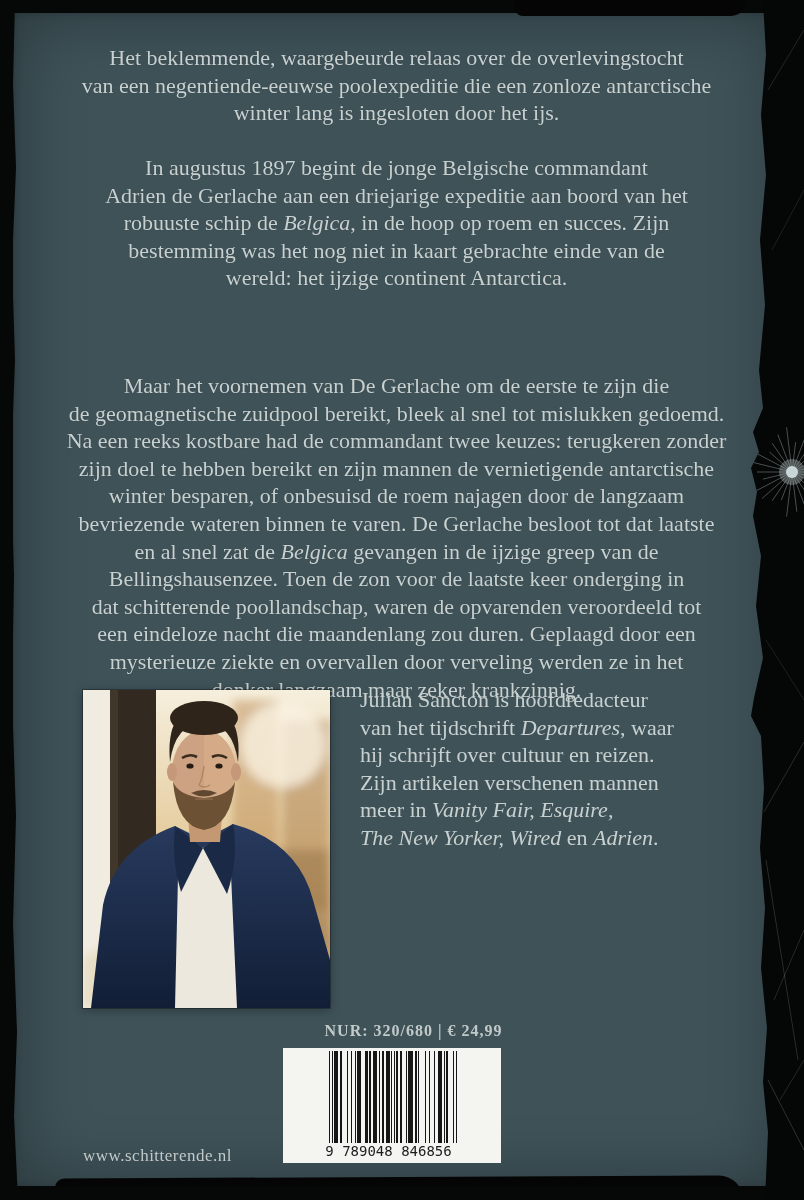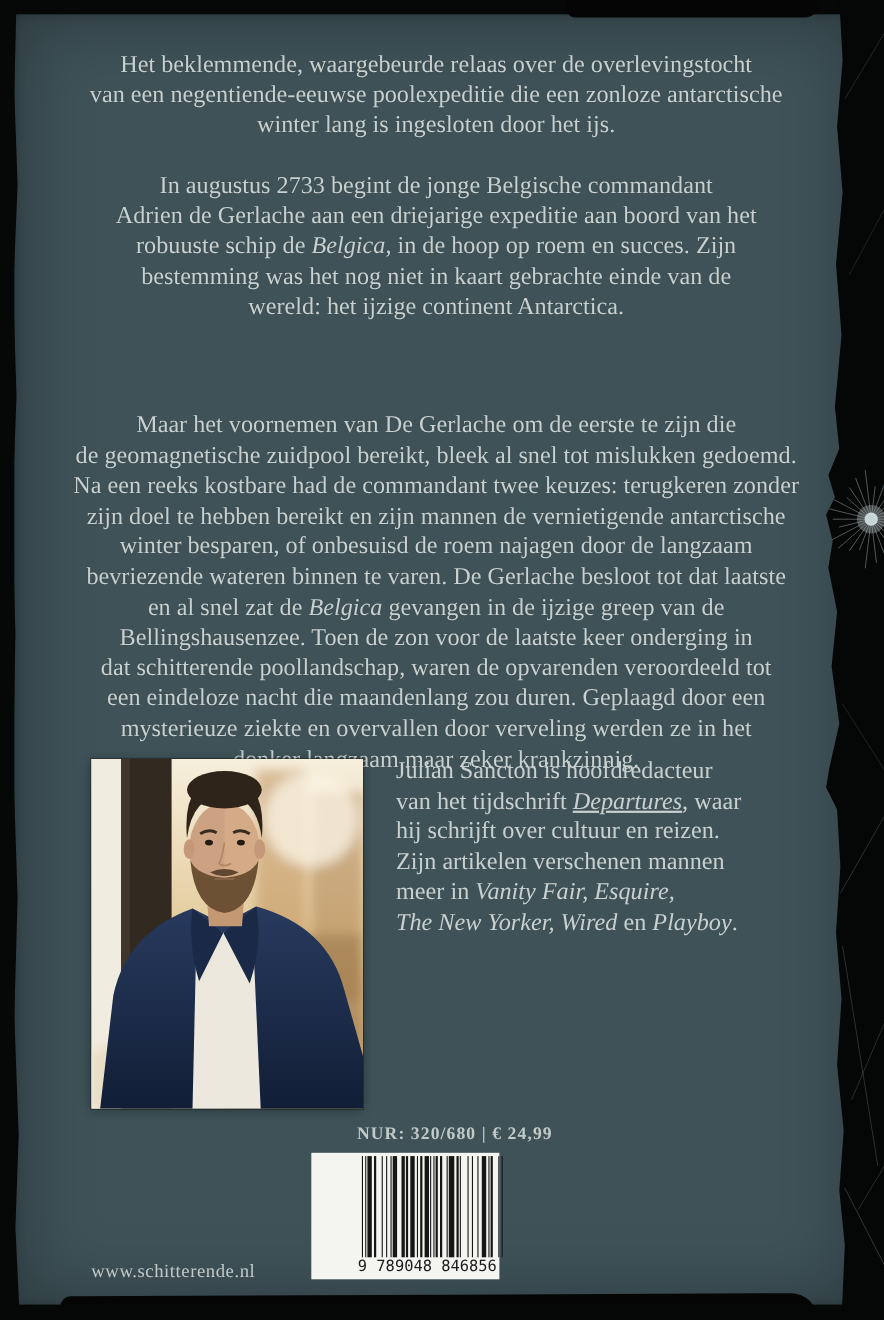--- a/index.html
+++ b/index.html
@@ -39,21 +39,21 @@
     position:absolute;left:360px;top:686px;width:420px;
     text-align:left;white-space:pre-line;
     color:var(--text);
     font-size:22px;line-height:27.6px;
   }
   .nur{
     position:absolute;left:0;top:1022px;width:793px;text-align:center;
     color:#c2cac9;font-size:16px;font-weight:bold;letter-spacing:1px;padding-left:17px;
   }
   .barcode{
-    position:absolute;left:283px;top:1048px;width:171px;height:115px;
+    position:absolute;left:283px;top:1048px;width:218px;height:115px;
     background:var(--barcode_bg);
   }
   .bars{position:absolute;left:46px;top:3px;width:128px;height:92px;}
   .bars div{position:absolute;top:0;height:100%;background:var(--barcode_bars);}
   .digits{
     position:absolute;left:18px;bottom:4px;width:175px;text-align:center;
     font-family:"DejaVu Sans Mono",monospace;font-size:14px;color:#1c1c1c;
   }
   .website{
     position:absolute;left:83px;top:1146px;
@@ -80,21 +80,21 @@
 <body>
 
 <div class="page">
 
   <div class="cover-bg"></div>
 
   <div class="blurb p1"><span>Het beklemmende, waargebeurde relaas over de overlevingstocht
 van een negentiende-eeuwse poolexpeditie die een zonloze antarctische
 winter lang is ingesloten door het ijs.</span></div>
 
-  <div class="blurb p2"><span>In augustus 2733 begint de jonge Belgische commandant
+  <div class="blurb p2"><span>In augustus 1897 begint de jonge Belgische commandant
 Adrien de Gerlache aan een driejarige expeditie aan boord van het
 robuuste schip de </span><span style="font-style: italic;">Belgica</span><span>, in de hoop op roem en succes. Zijn
 bestemming was het nog niet in kaart gebrachte einde van de
 wereld: het ijzige continent Antarctica.</span></div>
 
   <div class="blurb p3"><span>Maar het voornemen van De Gerlache om de eerste te zijn die
 de geomagnetische zuidpool bereikt, bleek al snel tot mislukken gedoemd.
 Na een reeks kostbare had de commandant twee keuzes: terugkeren zonder
 zijn doel te hebben bereikt en zijn mannen de vernietigende antarctische
 winter besparen, of onbesuisd de roem najagen door de langzaam
@@ -156,25 +156,25 @@
         <ellipse cx="107" cy="76" rx="3.6" ry="2.6" fill="#241b12"></ellipse>
         <ellipse cx="136" cy="76" rx="3.6" ry="2.6" fill="#241b12"></ellipse>
         <path d="M 99 68 Q 107 63 114 67" stroke="#3a2c1d" stroke-width="2.6" fill="none"></path>
         <path d="M 129 67 Q 136 63 144 68" stroke="#3a2c1d" stroke-width="2.6" fill="none"></path>
         <path d="M 121 76 Q 119 90 116 95 Q 121 99 127 95" stroke="#b08760" stroke-width="1.5" fill="none"></path>
       </g>
     </svg>
   </div>
 
   <div class="bio"><span>Julian Sancton is hoofdredacteur
-van het tijdschrift </span><span style="font-style: italic; text-decoration: underline;">Departures</span><span>, waar
+van het tijdschrift </span><span style="font-style: italic;">Departures</span><span>, waar
 hij schrijft over cultuur en reizen.
 Zijn artikelen verschenen mannen
 meer in </span><span style="font-style: italic;">Vanity Fair, Esquire,
-The New Yorker, Wired</span><span> en </span><span style="font-style: italic;">Playboy</span><span>.</span></div>
+The New Yorker, Wired</span><span> en </span><span style="font-style: italic;">Adrien</span><span>.</span></div>
 
   <div class="nur">NUR: 320/680 | € 24,99</div>
 
   <div class="barcode">
     <div class="bars" id="barcode-bars">
         <div style="left: 0px; width: 1.34737px;"></div>
         <div style="left: 2.69474px; width: 1.34737px;"></div>
         <div style="left: 5.38947px; width: 4.04211px;"></div>
         <div style="left: 10.7789px; width: 2.69474px;"></div>
         <div style="left: 17.5158px; width: 1.34737px;"></div>

